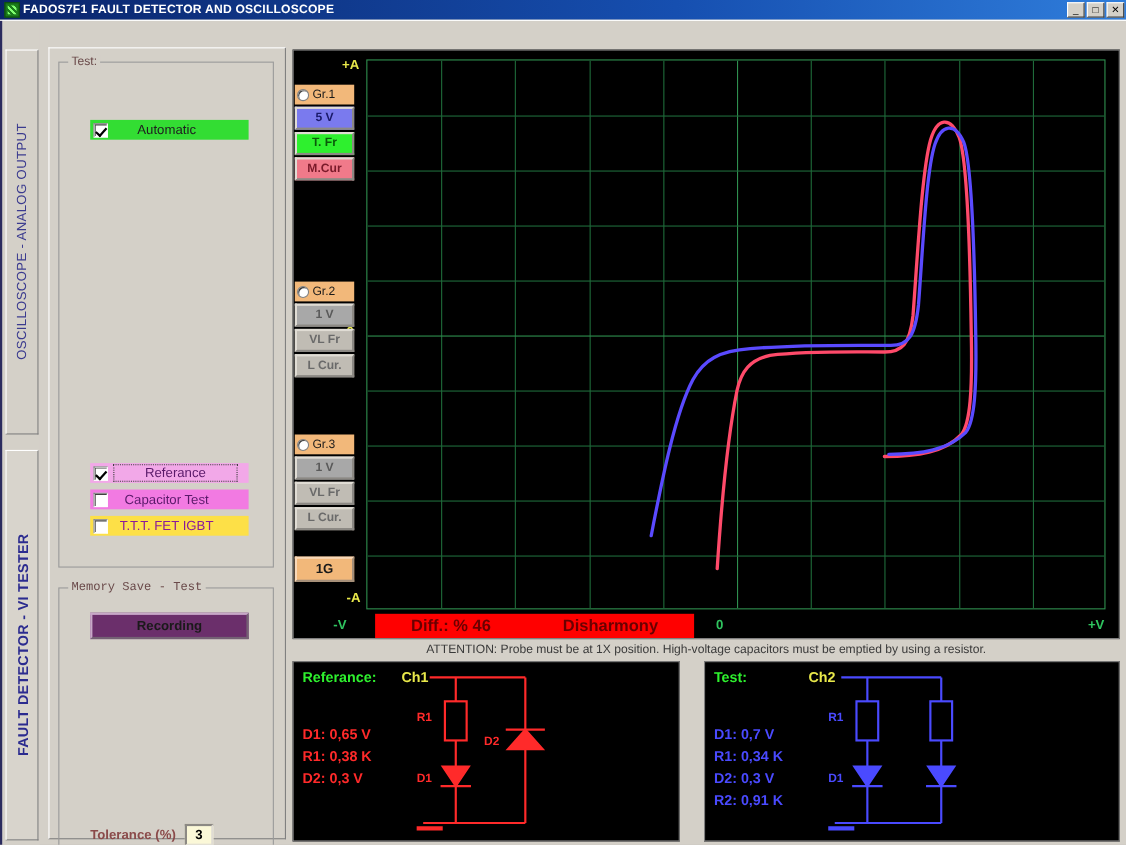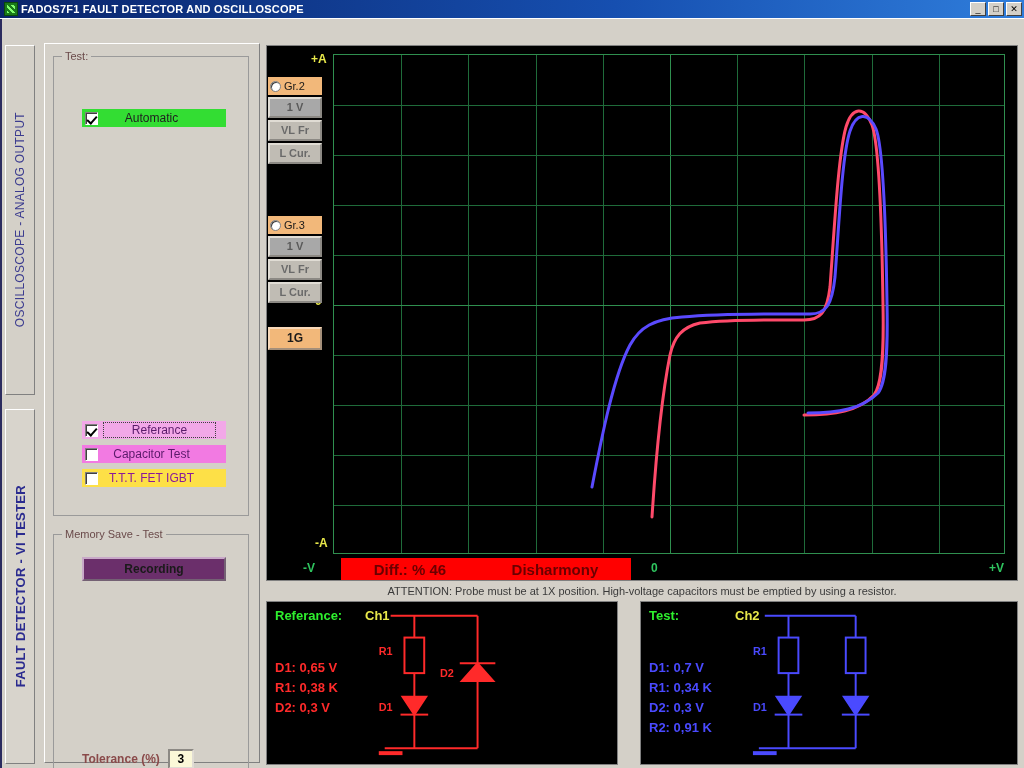--- a/index.html
+++ b/index.html
@@ -101,21 +101,21 @@
   }
   .groupbox > .gb-label {
     position: absolute; top: -7px; left: 8px;
     background: #d4d0c8;
     padding: 0 3px;
     font-size: 11px;
     color: #6a4a4a;
   }
   #gb-test { left: 8px; top: 12px; width: 196px; height: 460px; }
   #gb-mem  { left: 8px; top: 490px; width: 196px; height: 250px; }
-  #gb-mem > .gb-label { color: #6a4a4a; }
+  #gb-mem > .gb-label { color: #6a4a4a; font-family: Liberation Mono, monospace; }
 
   .btn3d {
     border: 2px outset #e8e4dc;
     cursor: pointer;
     text-align: center;
     font-size: 12px;
     font-weight: bold;
   }
   #btn-channel {
     position: absolute; left: 28px; top: 22px;
@@ -395,20 +395,29 @@
     </div>
 
     <div id="diffbar">
       <span>Diff.:  % 46</span>
       <span>Disharmony</span>
     </div>
   </div>
 
   <div id="grcol">
 
+    <div class="grgroup" style="margin-bottom:92px;">
+      <div class="grradio">
+        <span class="radiodot"></span>
+        <span>Gr.1</span>
+      </div>
+      <div class="grbtn gr-5v">5 V</div>
+      <div class="grbtn gr-tfr">T. Fr</div>
+      <div class="grbtn gr-mcur">M.Cur</div>
+    </div>
 
     <div class="grgroup" style="margin-bottom:52px;">
       <div class="grradio">
         <span class="radiodot"></span>
         <span>Gr.2</span>
       </div>
       <div class="grbtn gr-dis">1 V</div>
       <div class="grbtn gr-dis2">VL Fr</div>
       <div class="grbtn gr-dis2">L Cur.</div>
     </div>

